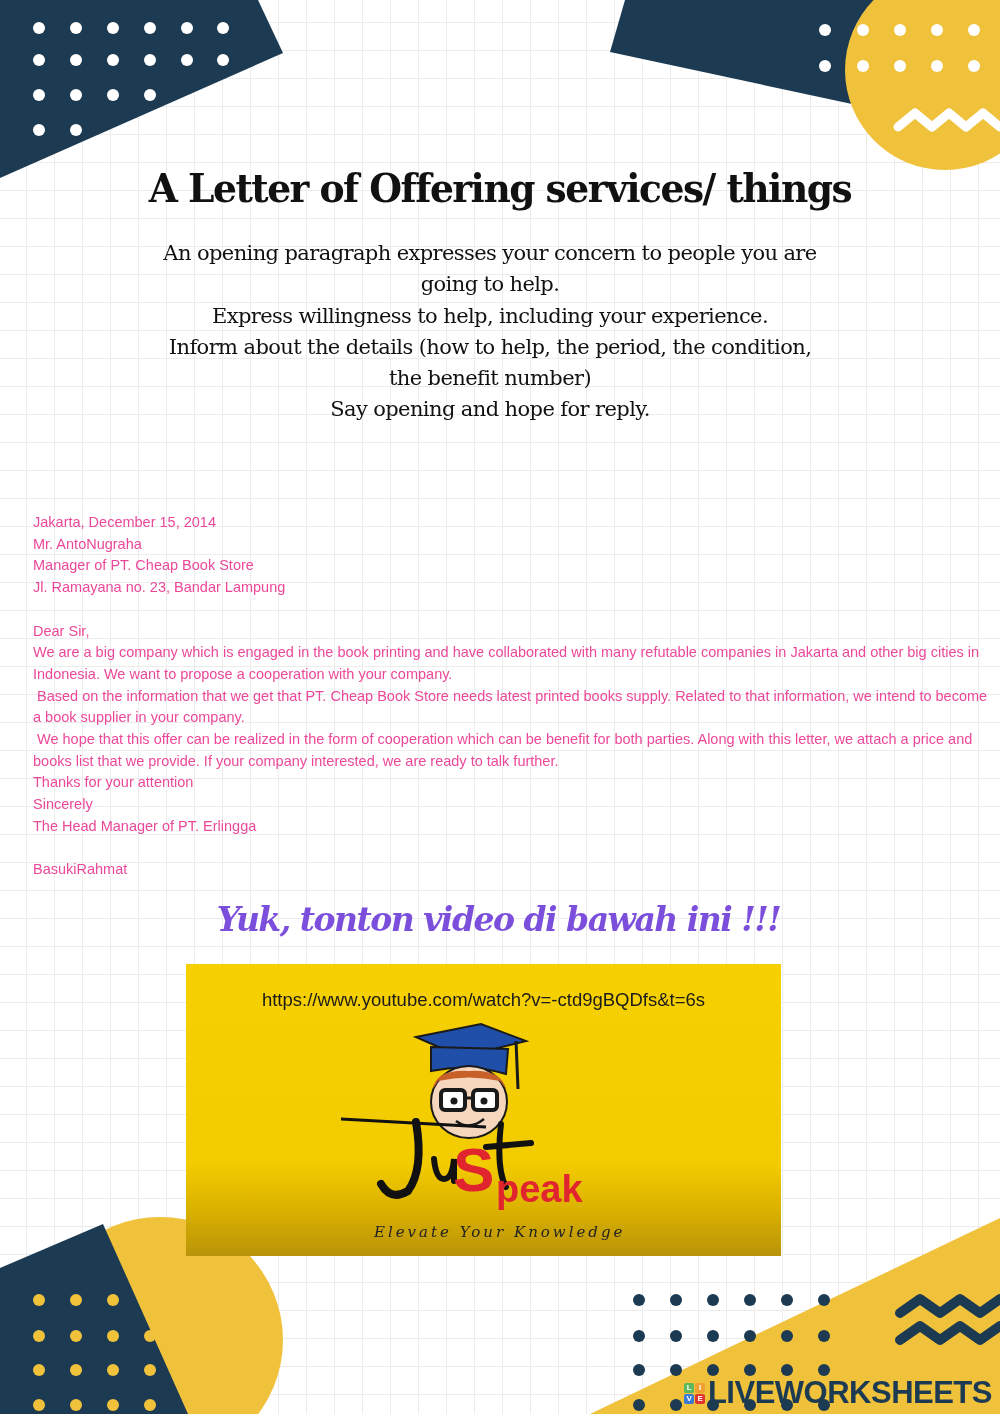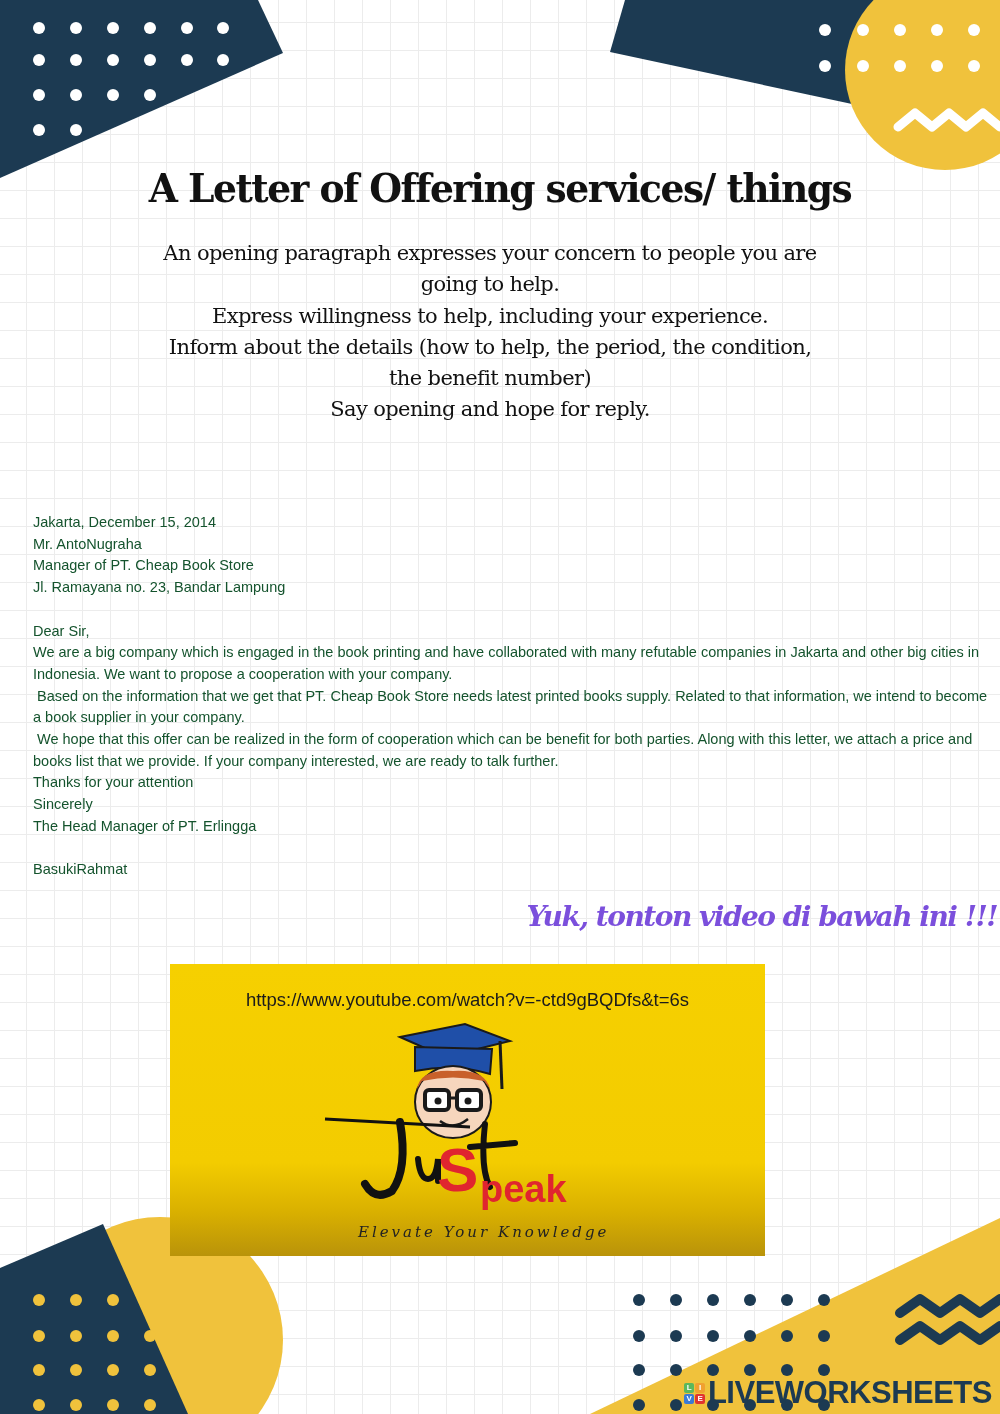--- a/index.html
+++ b/index.html
@@ -21,32 +21,32 @@
       letter-spacing: -1.6px; color: #111; transform: scaleX(0.94); transform-origin: 500px 0;
     }
     .guide {
       position: absolute; left: 100px; width: 780px; top: 238px; text-align: center;
       font-family: "DejaVu Serif", serif; font-size: 21px; line-height: 31.3px; color: #111;
       letter-spacing: -0.6px;
     }
     .guide div { white-space: nowrap; }
     .letter {
       position: absolute; left: 33px; top: 512px; width: 960px;
-      font-size: 14.5px; line-height: 21.7px; color: #14532d;
+      font-size: 14.5px; line-height: 21.7px; color: #ec4899;
     }
     .letter .line { white-space: nowrap; }
     .letter .para { white-space: normal; }
     .letter .blank { height: 21.7px; }
     .cta {
-      position: absolute; left: 0; width: 997px; top: 900px; text-align: right;
+      position: absolute; left: 0; width: 997px; top: 900px; text-align: center;
       font-family: "DejaVu Serif", serif; font-weight: bold; font-style: italic;
-      font-size: 28px; color: #7b4fdc; letter-spacing: -1.5px; padding-left: -30px;
+      font-size: 33px; color: #7b4fdc; letter-spacing: -1.5px; padding-left: -30px;
     }
     .video {
-      position: absolute; left: 170px; top: 964px; width: 595px; height: 292px;
+      position: absolute; left: 186px; top: 964px; width: 595px; height: 292px;
       background: linear-gradient(to bottom, #f6d000 0%, #f3cc00 68%, #d9b000 85%, #b9930a 100%);
       cursor: pointer;
     }
     .video .url {
       position: absolute; left: 0; width: 595px; top: 25px; text-align: center;
       font-size: 18.5px; color: #1b1b1b;
     }
     .brand {
       position: absolute; right: 8px; bottom: 3px;
       font-family: "Liberation Sans", sans-serif; font-weight: bold; font-size: 31px;

